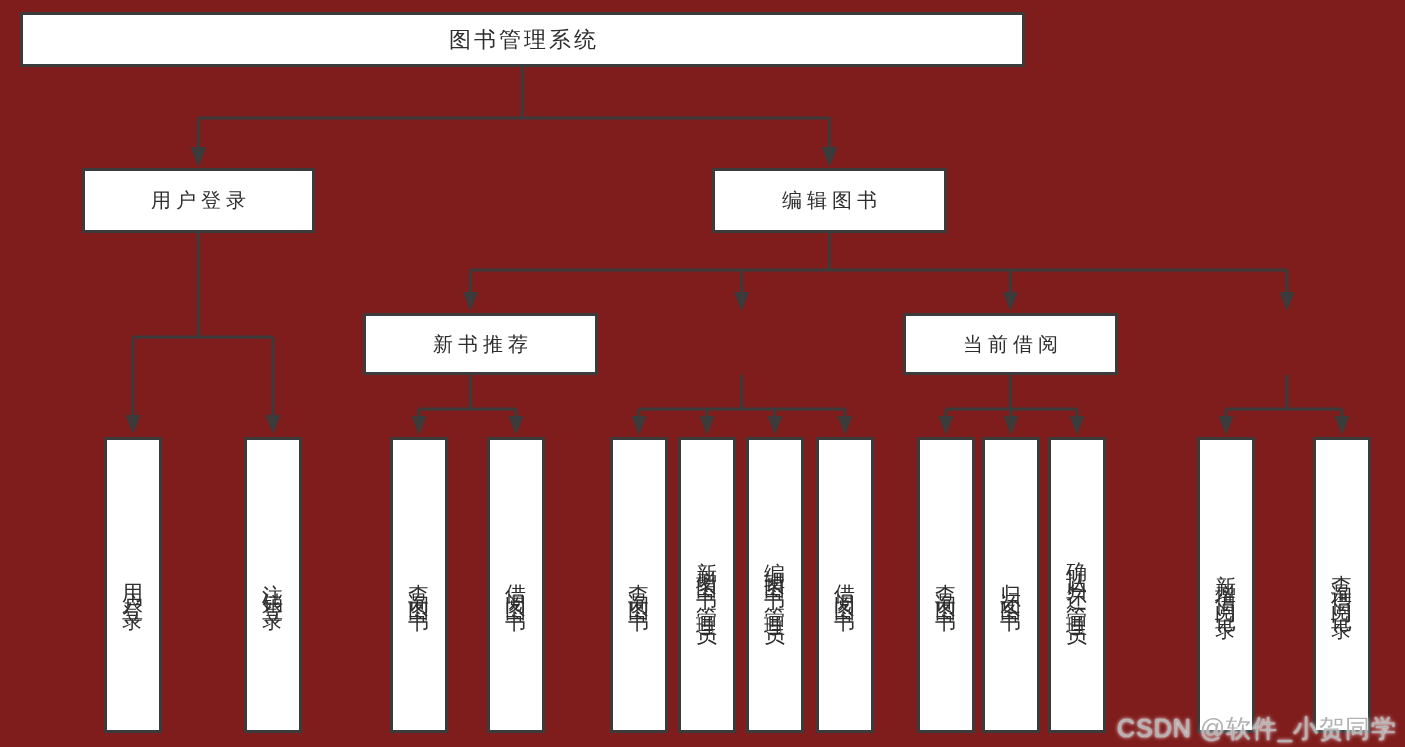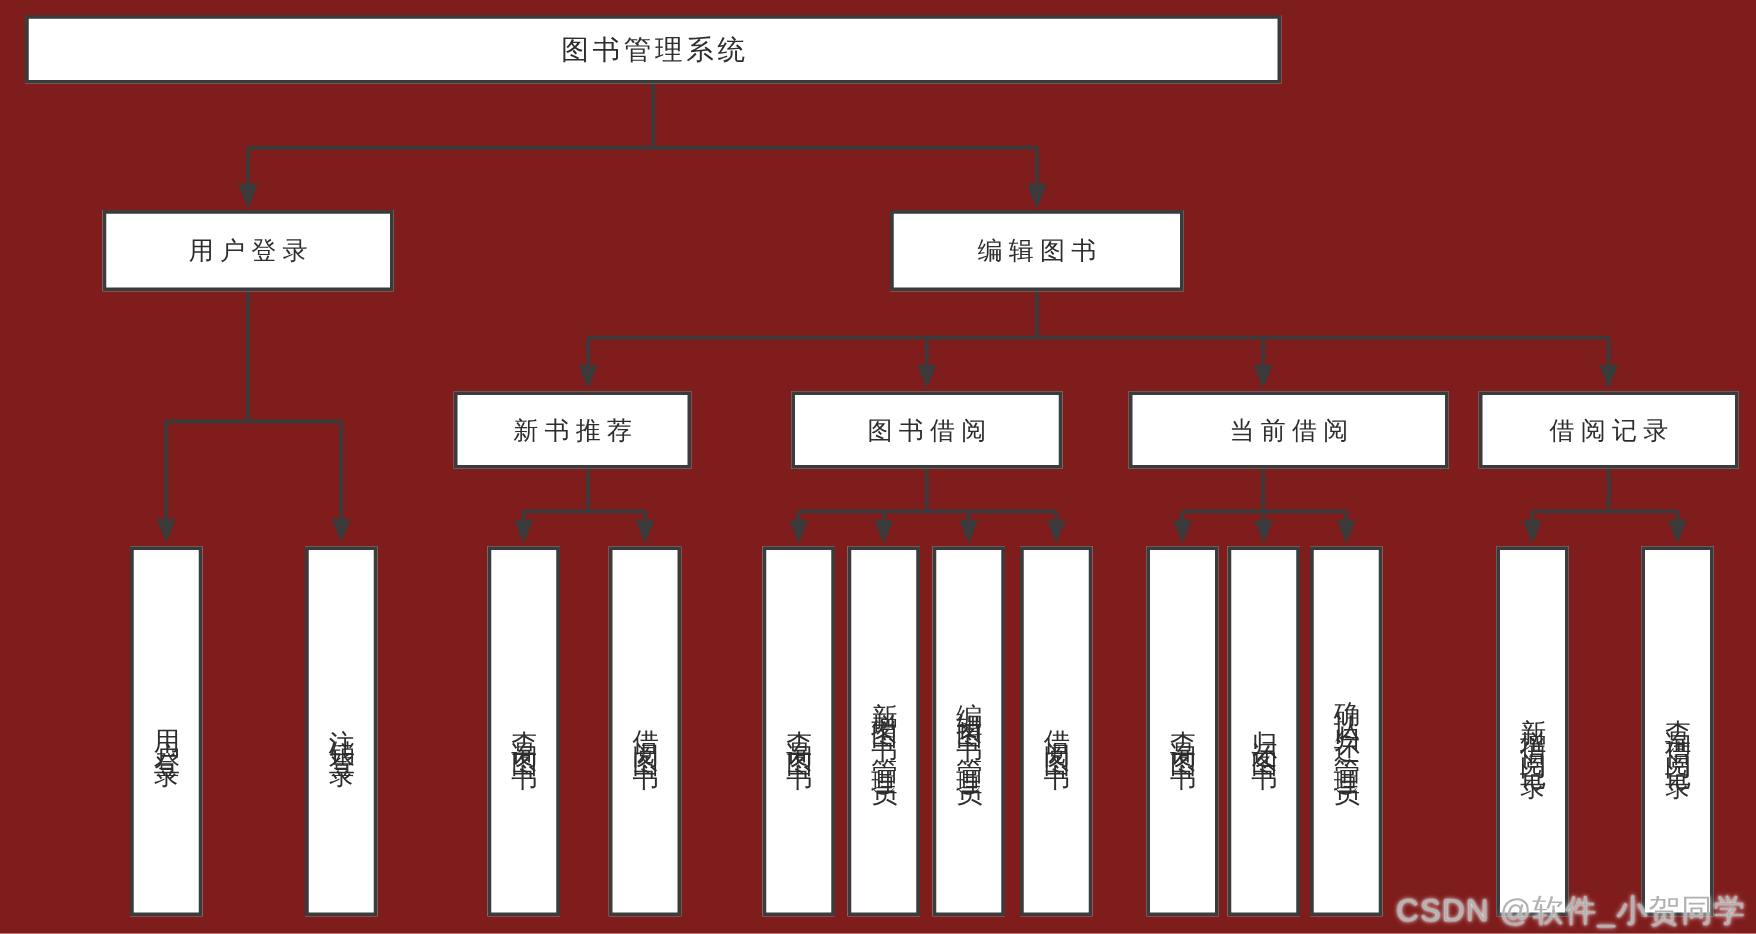--- a/index.html
+++ b/index.html
@@ -105,31 +105,25 @@
     <span class="htext root-text">图书管理系统</span>
   </div>
 
   <div class="box" style="left:82px;top:168px;width:233px;height:65px">
     <span class="htext">用户登录</span>
   </div>
   <div class="box" style="left:712px;top:168px;width:235px;height:65px">
     <span class="htext">编辑图书</span>
   </div>
 
-  <div class="box" style="left:363px;top:313px;width:190px;height:62px">
+  <div class="box" style="left:363px;top:313px;width:235px;height:62px">
     <span class="htext">新书推荐</span>
   </div>
-  <div class="box" style="left:633px;top:313px;width:217px;height:62px">
-    <span class="htext">图书借阅</span>
-  </div>
-  <div class="box" style="left:903px;top:313px;width:256px;height:62px">
+  <div class="box" style="left:903px;top:313px;width:215px;height:62px">
     <span class="htext">当前借阅</span>
-  </div>
-  <div class="box" style="left:1183px;top:313px;width:208px;height:62px">
-    <span class="htext">借阅记录</span>
   </div>
 
   <div class="box" style="left:104px;top:437px;width:58px;height:296px">
     <span class="vtext">用户登录</span>
   </div>
   <div class="box" style="left:244px;top:437px;width:58px;height:296px">
     <span class="vtext">注销登录</span>
   </div>
 
   <div class="box" style="left:390px;top:437px;width:58px;height:296px">

